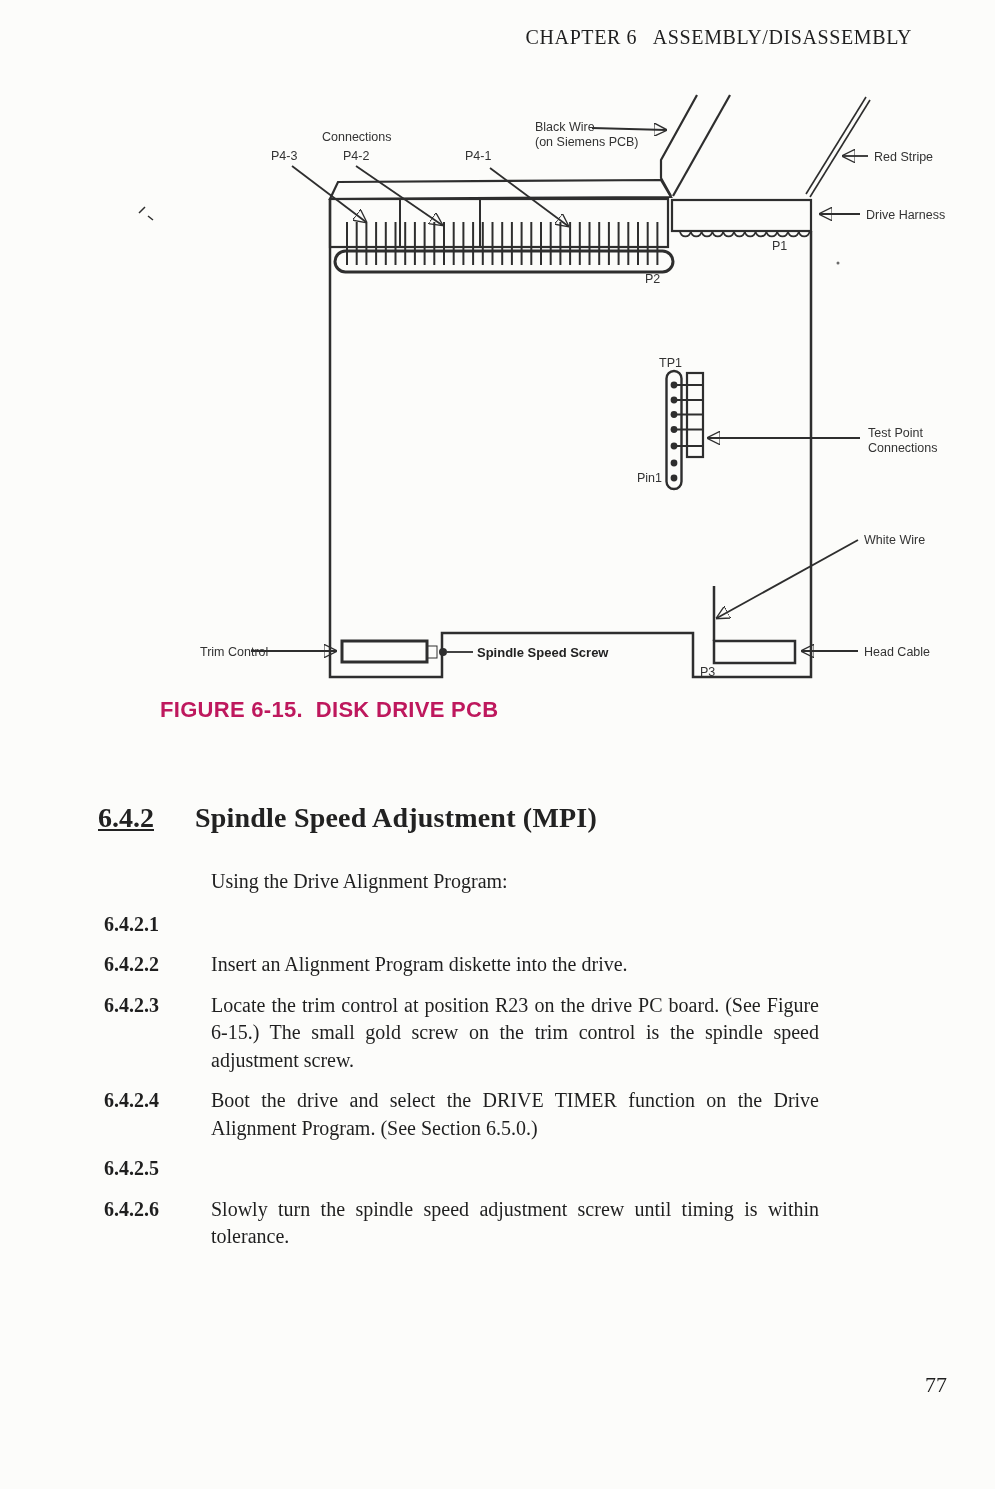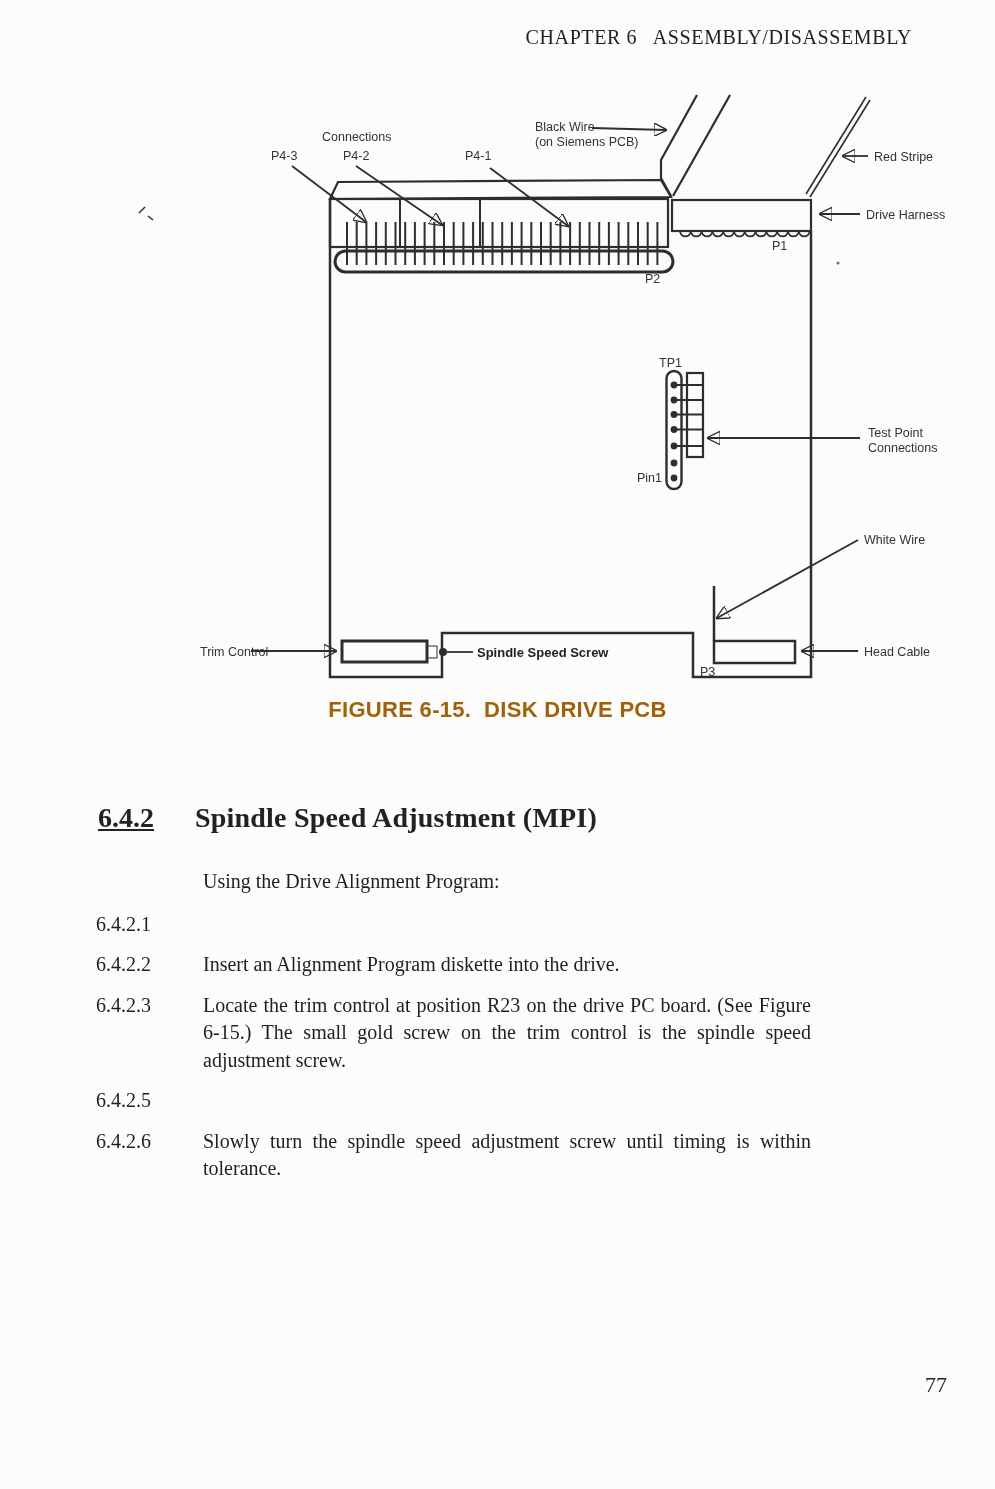--- a/index.html
+++ b/index.html
@@ -3,30 +3,30 @@
 <meta charset="utf-8">
 <style>
   html,body{margin:0;padding:0;background:#e8e8e6;}
   .page{position:relative;width:995px;height:1489px;background:#fcfcfa;overflow:hidden;
         font-family:"Liberation Serif",serif;color:#1f1f1f;}
   .hdr{position:absolute;top:26px;right:83px;font-size:20px;letter-spacing:.6px;white-space:pre;}
   .fig-svg{position:absolute;top:85px;left:0;}
   .fig-svg line,.fig-svg path,.fig-svg rect,.fig-svg polyline{stroke:#2e2e2e;fill:none;}
   .fig-svg text{fill:#333;font-family:"Liberation Sans",sans-serif;font-size:12.5px;stroke:none;}
   .fig-svg text.bold{font-weight:700;fill:#222;font-size:13px;}
-  .caption{position:absolute;top:697px;left:0;width:995px;text-align:center;
+  .caption{position:absolute;top:697px;left:0;width:995px;text-align:left;padding-left:160px;
            box-sizing:border-box;font-family:"Liberation Sans",sans-serif;font-weight:700;
-           font-size:22px;letter-spacing:.3px;color:#a16207;white-space:pre;}
+           font-size:22px;letter-spacing:.3px;color:#be185d;white-space:pre;}
   .heading{position:absolute;top:802px;left:0;width:995px;font-weight:700;font-size:28px;color:#222;}
   .heading .num{position:absolute;left:98px;text-decoration:underline;}
   .heading .ttl{position:absolute;left:195px;letter-spacing:.2px;}
-  .bodytext{position:absolute;top:868px;left:8px;width:803px;font-size:20px;line-height:27.5px;}
+  .bodytext{position:absolute;top:868px;left:16px;width:803px;font-size:20px;line-height:27.5px;}
   .intro{margin:0 0 15px 195px;}
   .step{display:flex;margin-bottom:13px;}
-  .step-num{flex:none;width:107px;margin-left:88px;}
+  .step-num{flex:none;width:107px;margin-left:88px;font-weight:bold;}
   .step-text{width:741px;text-align:justify;}
   .pagenum{position:absolute;top:1372px;right:48px;font-size:22px;}
 </style>
 </head>
 <body>
 
 <div class="page">
 
   <div class="hdr">CHAPTER 6   ASSEMBLY/DISASSEMBLY</div>
 
@@ -173,20 +173,24 @@
     </div>
     <div class="step">
       <div class="step-num">6.4.2.2</div>
       <div class="step-text">Insert an Alignment Program diskette into the drive.</div>
     </div>
     <div class="step">
       <div class="step-num">6.4.2.3</div>
       <div class="step-text">Locate the trim control at position R23 on the drive PC board. (See Figure 6-15.) The small gold screw on the trim control is the spindle speed adjustment screw.</div>
     </div>
     <div class="step">
+      <div class="step-num">6.4.2.4</div>
+      <div class="step-text">Boot the drive and select the DRIVE TIMER function on the Drive Alignment Program. (See Section 6.5.0.)</div>
+    </div>
+    <div class="step">
       <div class="step-num">6.4.2.5</div>
     </div>
     <div class="step">
       <div class="step-num">6.4.2.6</div>
       <div class="step-text">Slowly turn the spindle speed adjustment screw until timing is within tolerance.</div>
     </div>
   </div>
 
   <div class="pagenum">77</div>
 </div>

